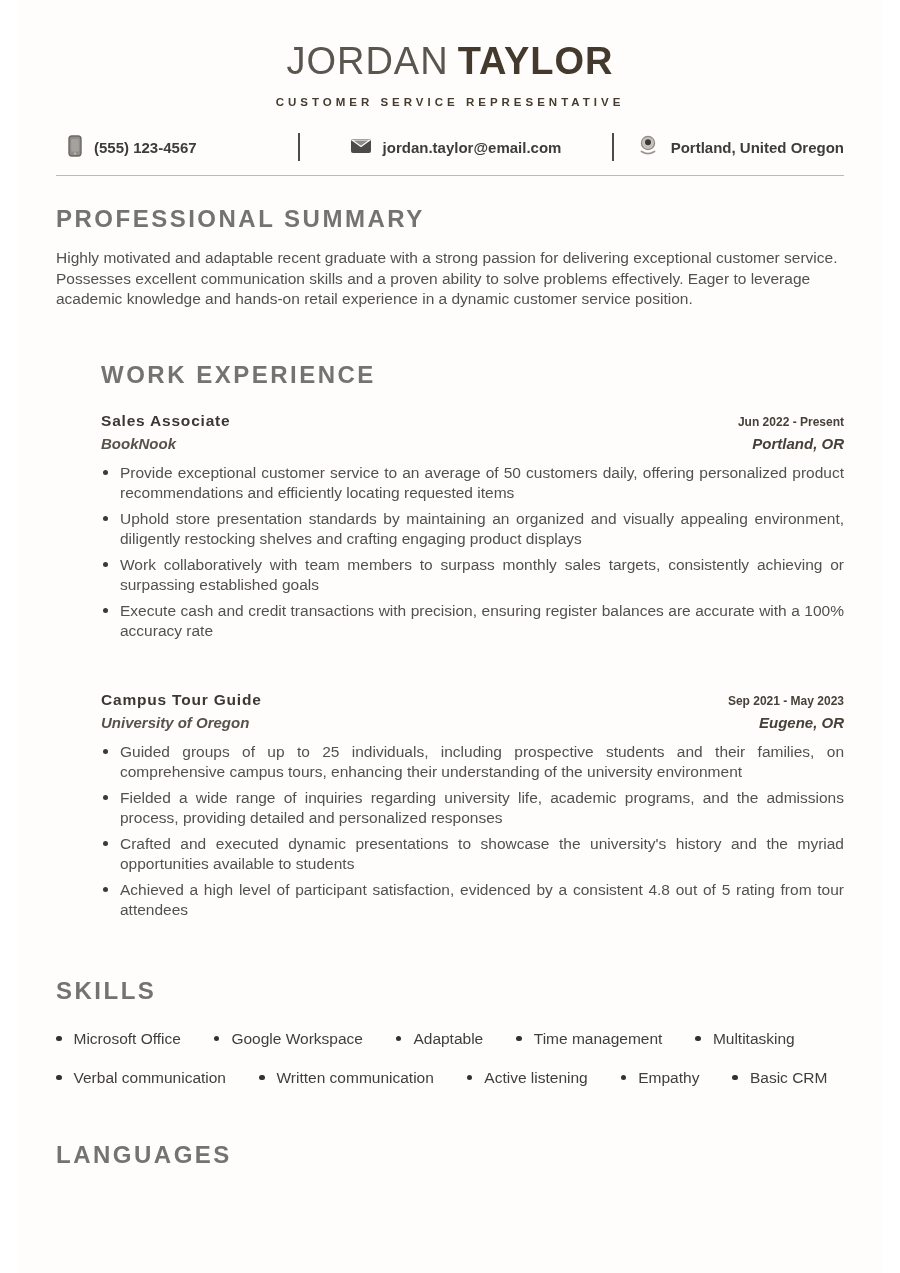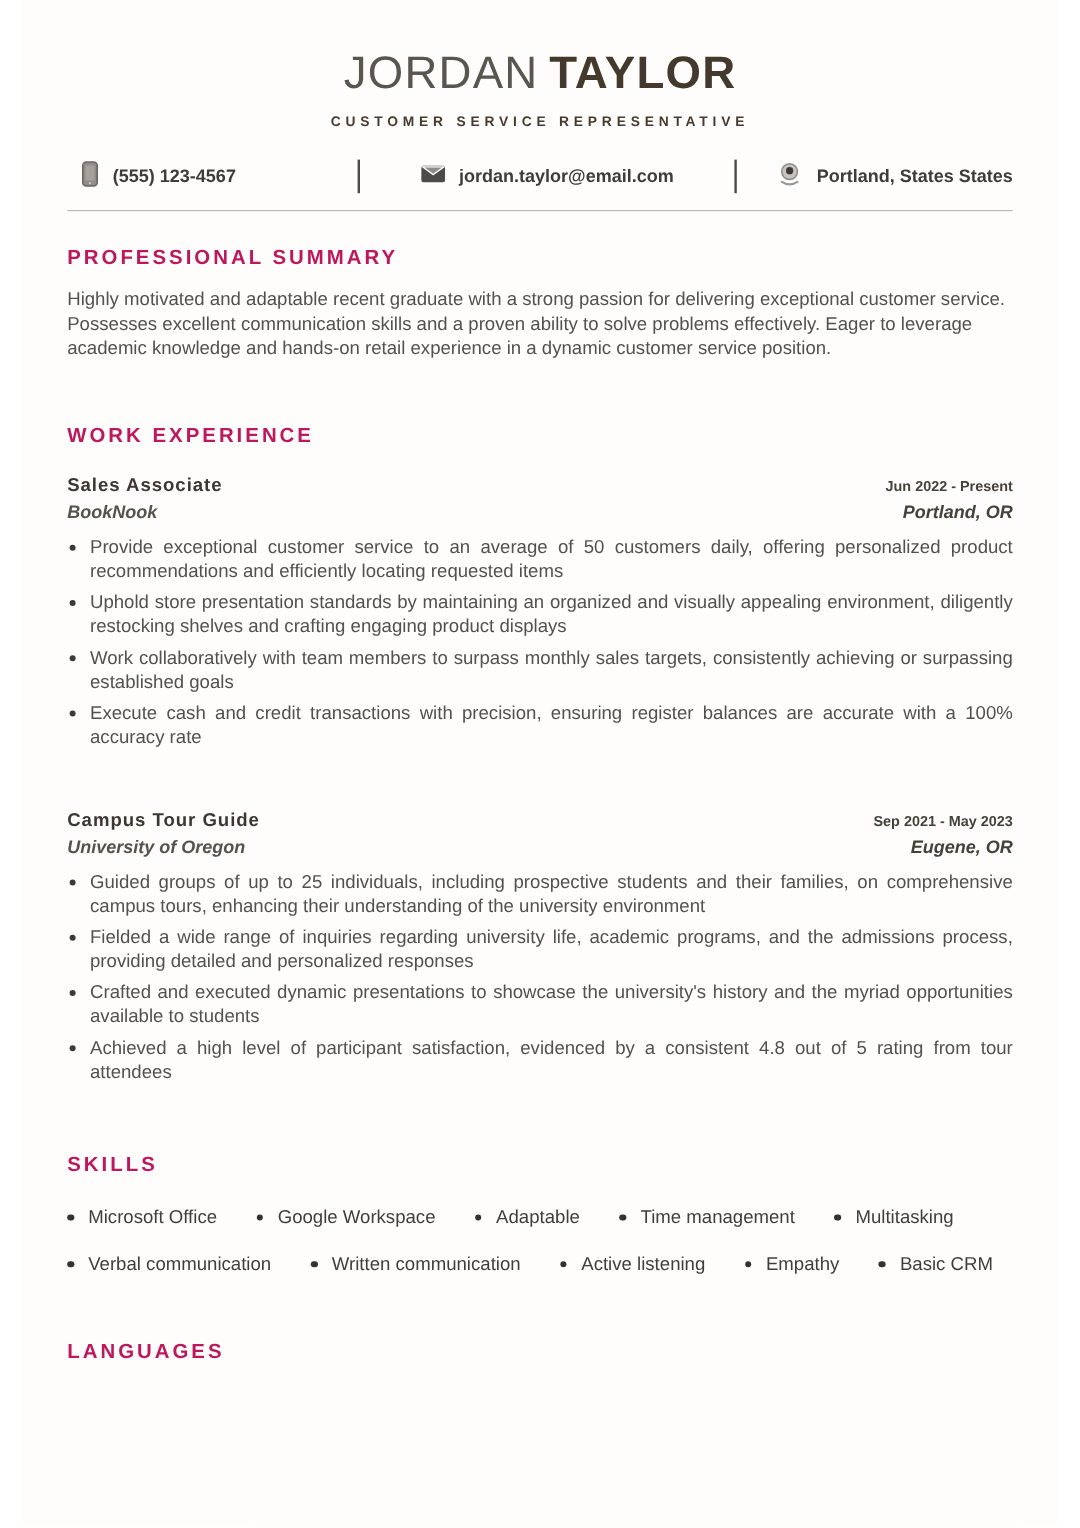--- a/index.html
+++ b/index.html
@@ -60,34 +60,34 @@
     flex: 0 0 auto;
   }
   .divider {
     margin-top: 13px;
     border: none;
     border-top: 1.5px solid #bcbab5;
   }
 
   
   .section-heading {
-    font-size: 17px;
+    font-size: 24px;
     font-weight: 700;
     letter-spacing: 2.5px;
-    color: #be185d;
+    color: #737373;
   }
   .summary-section { margin-top: 29px; }
   .summary-text {
     margin-top: 15px;
     font-size: 15.5px;
     line-height: 20.5px;
     color: #53514d;
   }
 
-  .experience-section { margin-top: 51px; }
+  .experience-section { margin-top: 51px; margin-left: 45px; }
   .job { margin-top: 23px; }
   .job + .job { margin-top: 49px; }
   .job-row {
     display: flex;
     justify-content: space-between;
     align-items: baseline;
   }
   .job-title {
     font-size: 15.5px;
     font-weight: 700;
@@ -209,21 +209,21 @@
       <div class="vsep"></div>
 
       <div class="contact-item c-right">
         <span class="icon">
           <svg width="22" height="21" viewBox="0 0 22 21">
             <circle cx="11" cy="8" r="6.6" fill="#c6c3bf" stroke="#8d8a85" stroke-width="1.2"></circle>
             <circle cx="11" cy="7.2" r="3" fill="#3b3936"></circle>
             <path d="M4.5,16.5 Q11,20.8 17.5,16.5" fill="none" stroke="#9b9893" stroke-width="1.8" stroke-linecap="round"></path>
           </svg>
         </span>
-        <span>Portland, States States</span>
+        <span>Portland, United Oregon</span>
       </div>
     </div>
 
     <hr class="divider">
   </header>
 
   <section class="summary-section">
     <h2 class="section-heading">PROFESSIONAL SUMMARY</h2>
     <p class="summary-text">Highly motivated and adaptable recent graduate with a strong passion for delivering exceptional customer service. Possesses excellent communication skills and a proven ability to solve problems effectively. Eager to leverage academic knowledge and hands-on retail experience in a dynamic customer service position.</p>
   </section>

